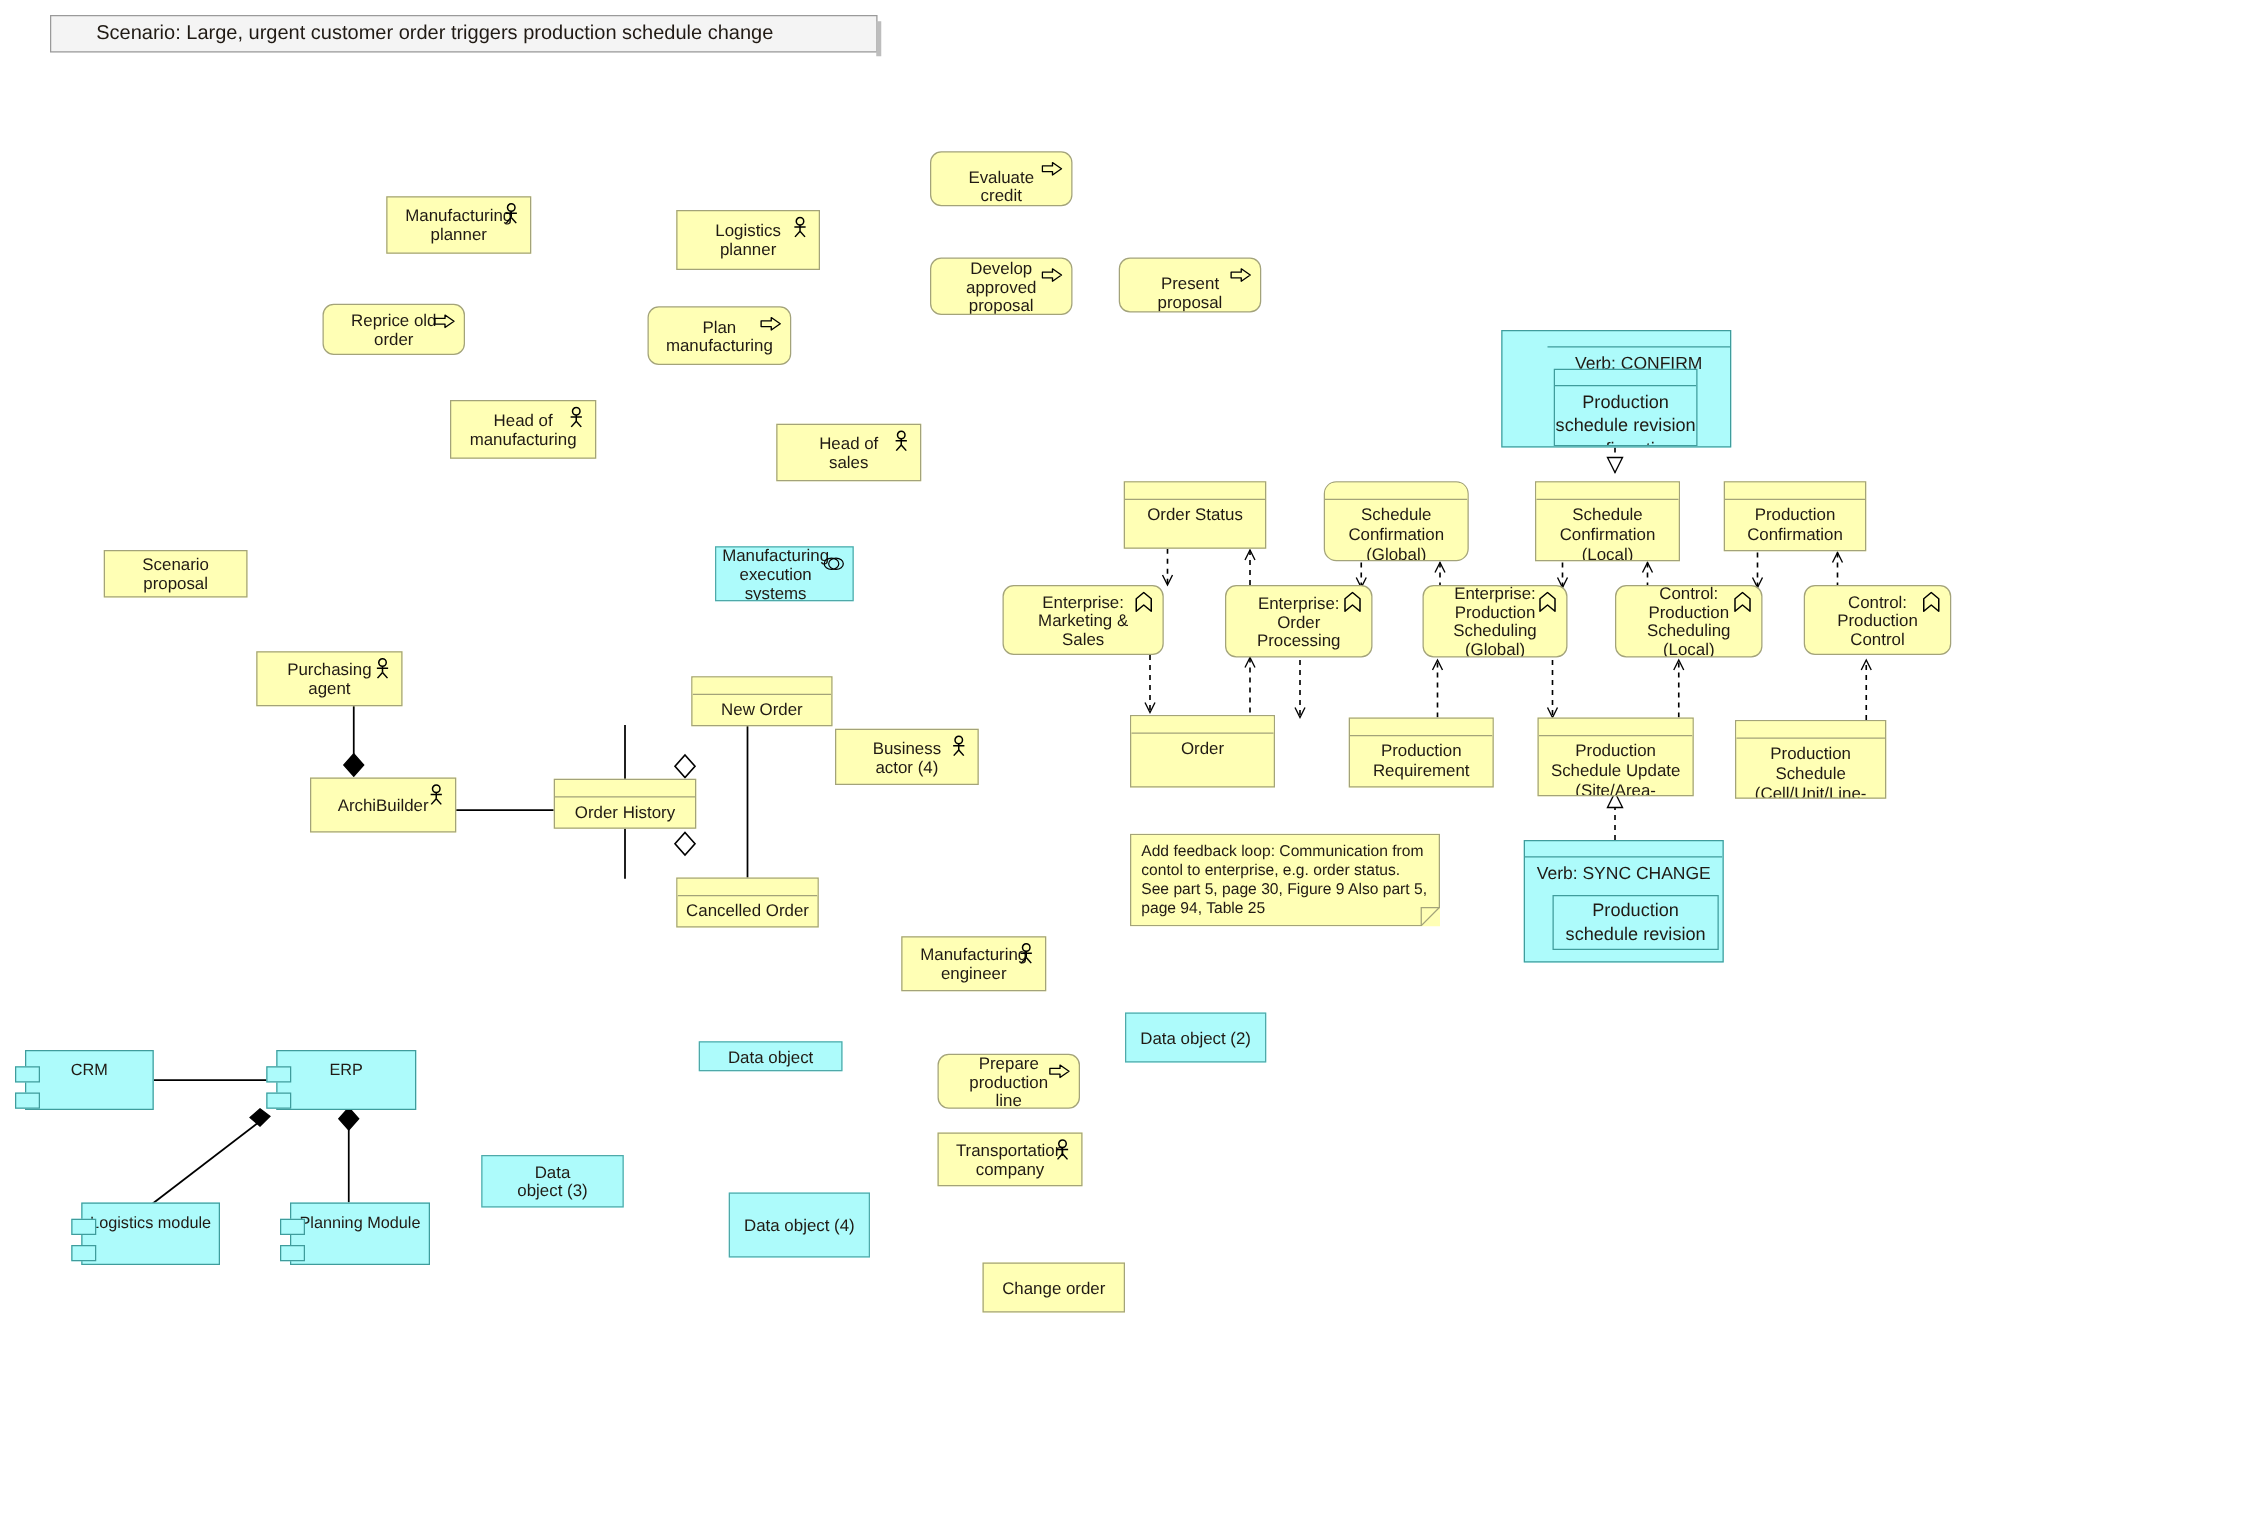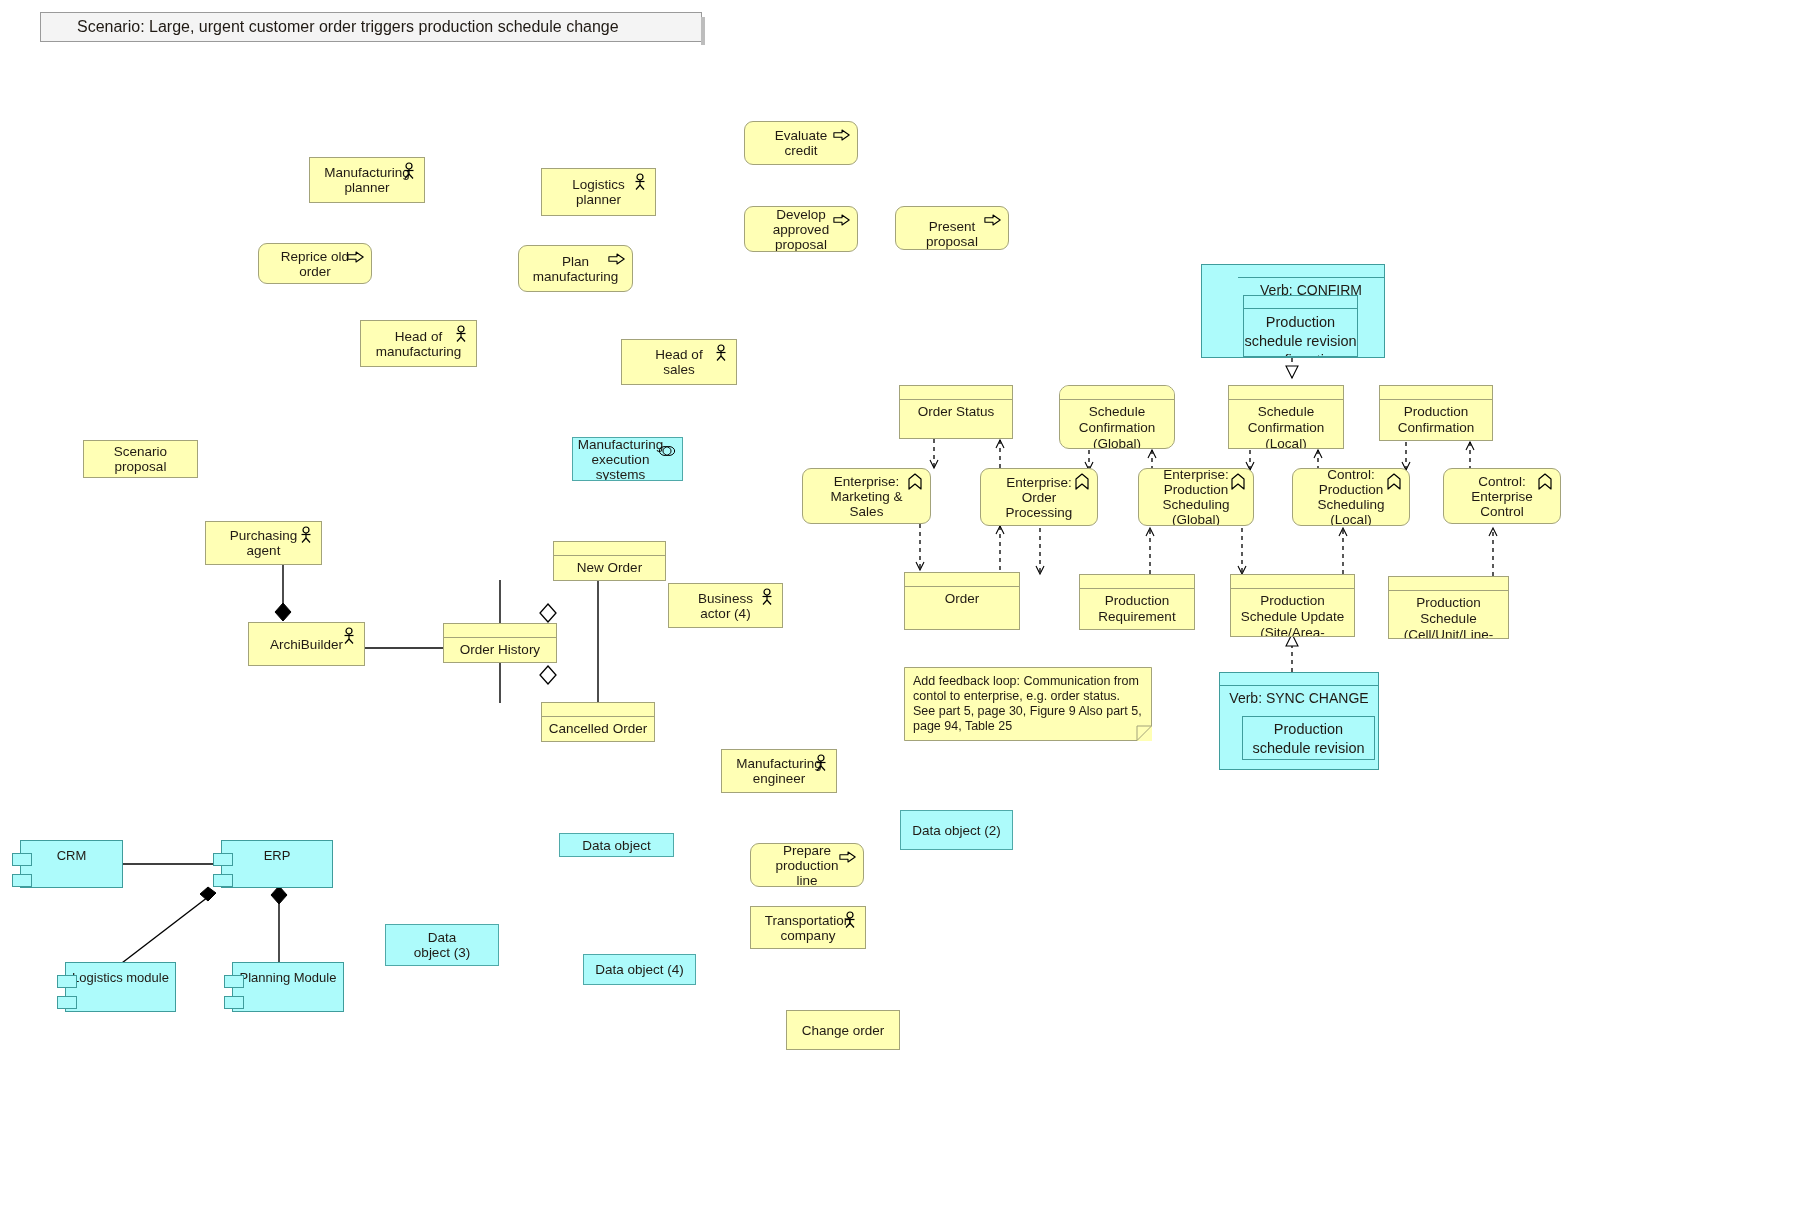--- a/index.html
+++ b/index.html
@@ -254,21 +254,21 @@
     </svg>
   </div>
 
   <div class="node yellow rounded" style="left:518px;top:245px;width:115px;height:47px;">
     <span class="el-label center">Plan manufacturing</span>
     <svg class="el-icon" viewBox="0 0 20 14">
       <path d="M1,4.5 L10,4.5 L10,1.5 L18,7 L10,12.5 L10,9.5 L1,9.5 Z" fill="none" stroke="#000" stroke-width="1.2" stroke-linejoin="round"></path>
     </svg>
   </div>
 
-  <div class="node yellow rounded" style="left:744px;top:121px;width:114px;height:44px;">
+  <div class="node yellow rounded" style="left:744px;top:121px;width:114px;height:44px;align-items:flex-end;">
     <span class="el-label center">Evaluate credit</span>
     <svg class="el-icon" viewBox="0 0 20 14">
       <path d="M1,4.5 L10,4.5 L10,1.5 L18,7 L10,12.5 L10,9.5 L1,9.5 Z" fill="none" stroke="#000" stroke-width="1.2" stroke-linejoin="round"></path>
     </svg>
   </div>
 
   <div class="node yellow rounded" style="left:744px;top:206px;width:114px;height:46px;">
     <span class="el-label center">Develop approved proposal</span>
     <svg class="el-icon" viewBox="0 0 20 14">
       <path d="M1,4.5 L10,4.5 L10,1.5 L18,7 L10,12.5 L10,9.5 L1,9.5 Z" fill="none" stroke="#000" stroke-width="1.2" stroke-linejoin="round"></path>
@@ -311,21 +311,21 @@
   </div>
 
   <div class="node yellow rounded" style="left:1292px;top:468px;width:118px;height:58px;">
     <span class="el-label center">Control: Production Scheduling (Local)</span>
     <svg class="el-icon" viewBox="0 0 16 18">
       <path d="M2,16 L2,6 L8,1 L14,6 L14,16 L8,11 Z" fill="none" stroke="#000" stroke-width="1.2" stroke-linejoin="round"></path>
     </svg>
   </div>
 
   <div class="node yellow rounded" style="left:1443px;top:468px;width:118px;height:56px;">
-    <span class="el-label center">Control: Enterprise Control</span>
+    <span class="el-label center">Control: Production Control</span>
     <svg class="el-icon" viewBox="0 0 16 18">
       <path d="M2,16 L2,6 L8,1 L14,6 L14,16 L8,11 Z" fill="none" stroke="#000" stroke-width="1.2" stroke-linejoin="round"></path>
     </svg>
   </div>
 
   <div class="node yellow sharp" style="left:83px;top:440px;width:115px;height:38px;">
     <span class="el-label center" style="padding:0 6px;">Scenario proposal</span>
   </div>
 
   <div class="node yellow sharp" style="left:786px;top:1010px;width:114px;height:40px;">
@@ -337,21 +337,21 @@
   </div>
 
   <div class="node cyan sharp" style="left:900px;top:810px;width:113px;height:40px;">
     <span class="el-label center" style="padding:0 6px;">Data object (2)</span>
   </div>
 
   <div class="node cyan sharp" style="left:385px;top:924px;width:114px;height:42px;">
     <span class="el-label center" style="padding:0 22px;">Data object (3)</span>
   </div>
 
-  <div class="node cyan sharp" style="left:583px;top:954px;width:113px;height:31px;">
+  <div class="node cyan sharp" style="left:583px;top:954px;width:113px;height:52px;">
     <span class="el-label center" style="padding:0 6px;">Data object (4)</span>
   </div>
 
   <div class="node cyan sharp" style="left:572px;top:437px;width:111px;height:44px;">
     <span class="el-label center" style="padding:0 20px 0 6px;">Manufacturing execution systems</span>
     <svg class="el-icon" viewBox="0 0 20 14">
       <ellipse cx="8" cy="7" rx="6.5" ry="5" fill="none" stroke="#000" stroke-width="1.1"></ellipse>
       <ellipse cx="12" cy="7" rx="6.5" ry="5" fill="none" stroke="#000" stroke-width="1.1"></ellipse>
     </svg>
   </div>

